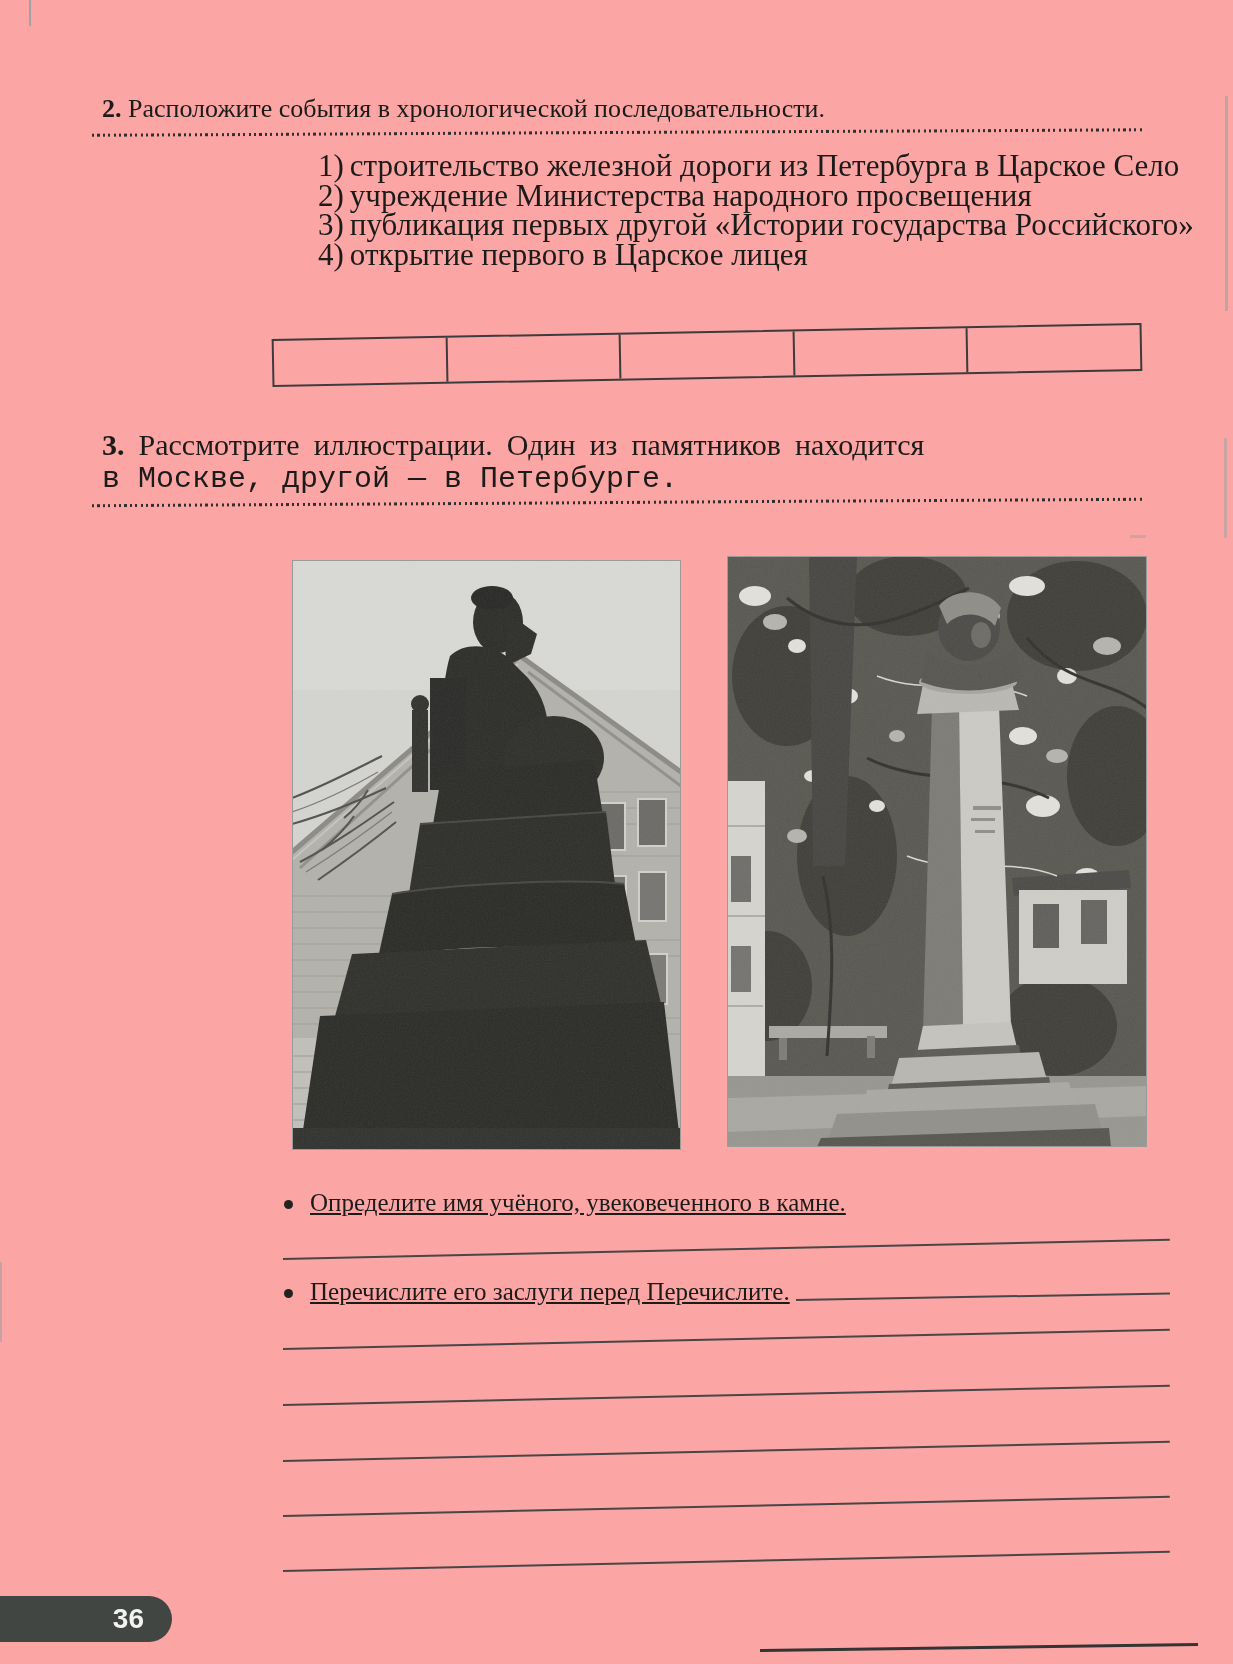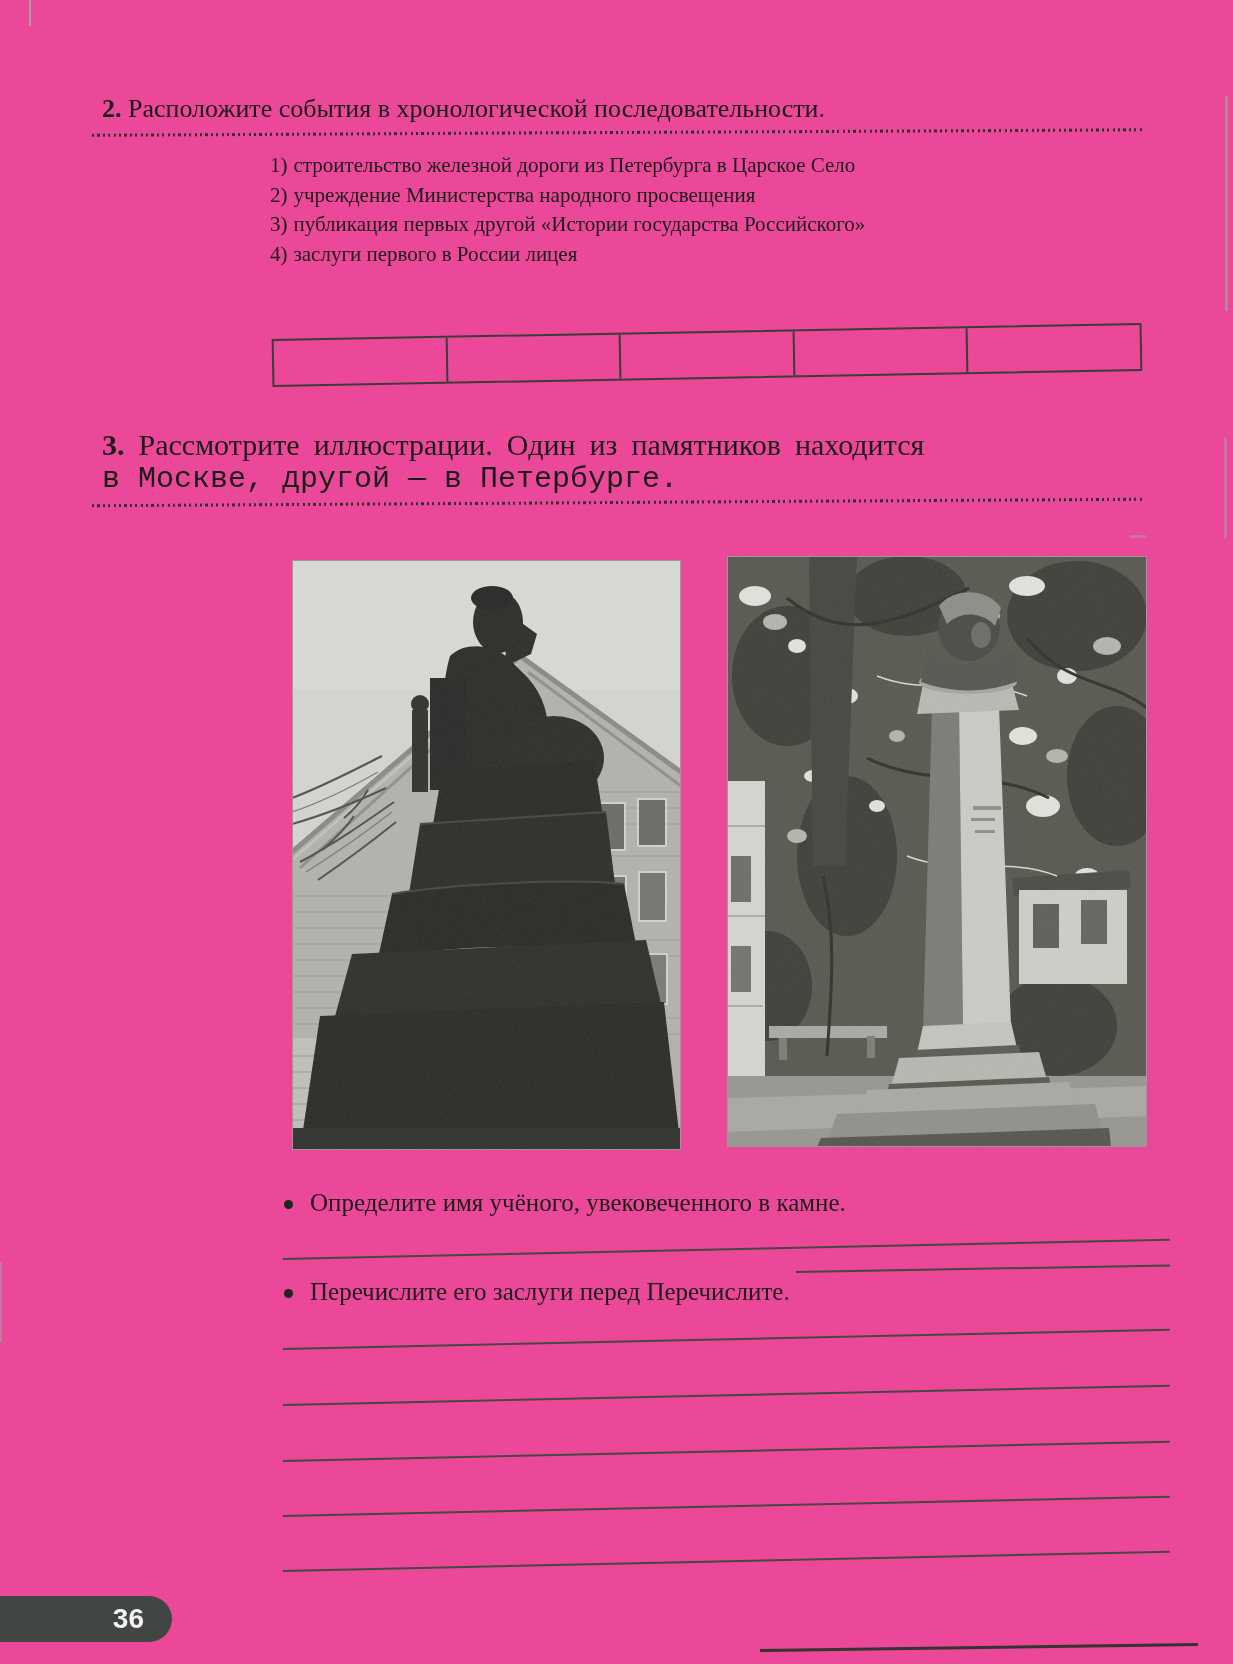--- a/index.html
+++ b/index.html
@@ -1,48 +1,48 @@
 <!DOCTYPE html>
 <html lang="ru"><head>
 <meta charset="utf-8">
 <style>
   html,body{margin:0;padding:0;background:#e8e8e6;}
   .page{
     position:relative;
     width:1233px;height:1664px;
     margin:0 auto;
-    background:#ec4899;
+    background:#fca5a5;
     overflow:hidden;
     font-family:"Liberation Serif","DejaVu Serif",serif;
     color:#1b1b19;
   }
   
   .task-head{position:absolute;font-size:26px;line-height:33px;white-space:nowrap;}
   .task-num{font-weight:bold;}
   .task3-head{position:absolute;font-size:30px;line-height:34px;text-align:justify;}
   .task3-head .line1{word-spacing:6.5px;white-space:nowrap;}
   .task3-head .line2{white-space:nowrap;font-family:Liberation Mono, monospace;}
   .dotted-rule{
     position:absolute;height:3px;
     background:repeating-linear-gradient(to right,#2f2f2d 0 2.2px,transparent 2.2px 5.4px);
   }
   
-  .event-list{position:absolute;font-size:21px;line-height:29.6px;white-space:nowrap;}
+  .event-list{position:absolute;font-size:31px;line-height:29.6px;white-space:nowrap;margin-left:48px;}
   .event-item .num{margin-right:6px;}
   
   .answer-table{
     position:absolute;display:flex;
     border:2px solid #3c3c3a;box-sizing:border-box;
     background:transparent;
     transform:rotate(-1.05deg);
   }
   .answer-table .cell{flex:1;border-right:2px solid #3c3c3a;}
   .answer-table .cell:last-child{border-right:none;}
   
-  .bullet-row{position:absolute;display:flex;align-items:flex-start;font-size:25px;line-height:30px;}
+  .bullet-row{position:absolute;display:flex;align-items:flex-end;font-size:25px;line-height:30px;text-decoration:underline;}
   .bullet-dot{
     width:9px;height:9px;border-radius:50%;background:#222220;
     align-self:center;margin-right:17px;flex:0 0 auto;margin-top:2px;
   }
   .bullet-text{white-space:nowrap;}
   .lead-line{flex:1;border-bottom:2px solid #474744;margin-left:6px;transform:rotate(-1deg);transform-origin:left bottom;position:relative;top:-6px;}
   .write-line{
     position:absolute;height:2px;background:#474744;
     transform:rotate(-1.25deg);transform-origin:left center;
   }
@@ -77,21 +77,21 @@
     <div class="event-item">
       <span class="num">1)</span><span>строительство железной дороги из Петербурга в Царское Село</span>
     </div>
     <div class="event-item">
       <span class="num">2)</span><span>учреждение Министерства народного просвещения</span>
     </div>
     <div class="event-item">
       <span class="num">3)</span><span>публикация первых другой «Истории государства Российского»</span>
     </div>
     <div class="event-item">
-      <span class="num">4)</span><span>заслуги первого в России лицея</span>
+      <span class="num">4)</span><span>открытие первого в Царское лицея</span>
     </div>
   </div>
 
   <div class="answer-table" style="left:272px;top:331px;width:870px;height:48px;">
     <div class="cell"></div>
     <div class="cell"></div>
     <div class="cell"></div>
     <div class="cell"></div>
     <div class="cell"></div>
   </div>

